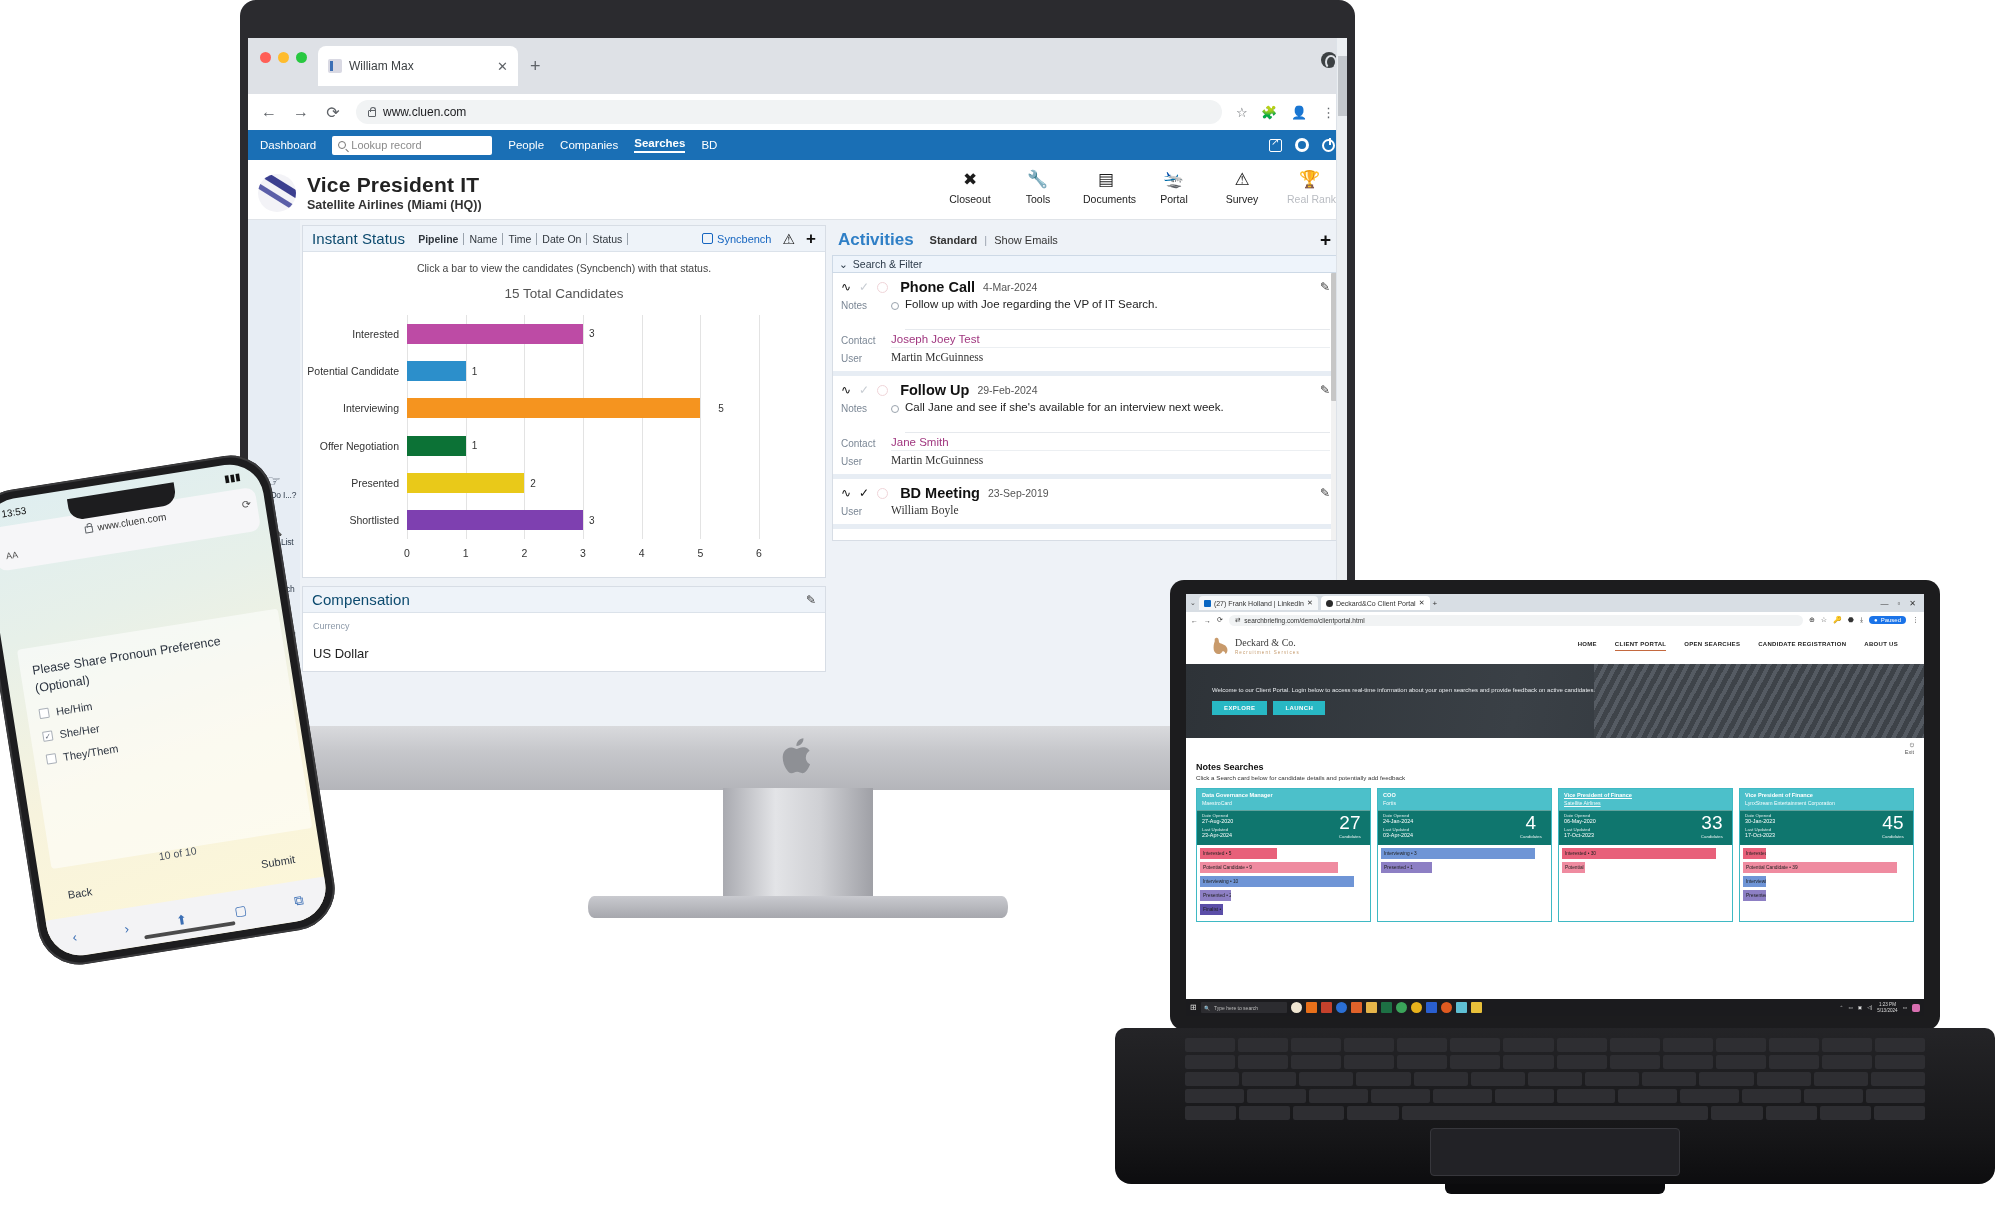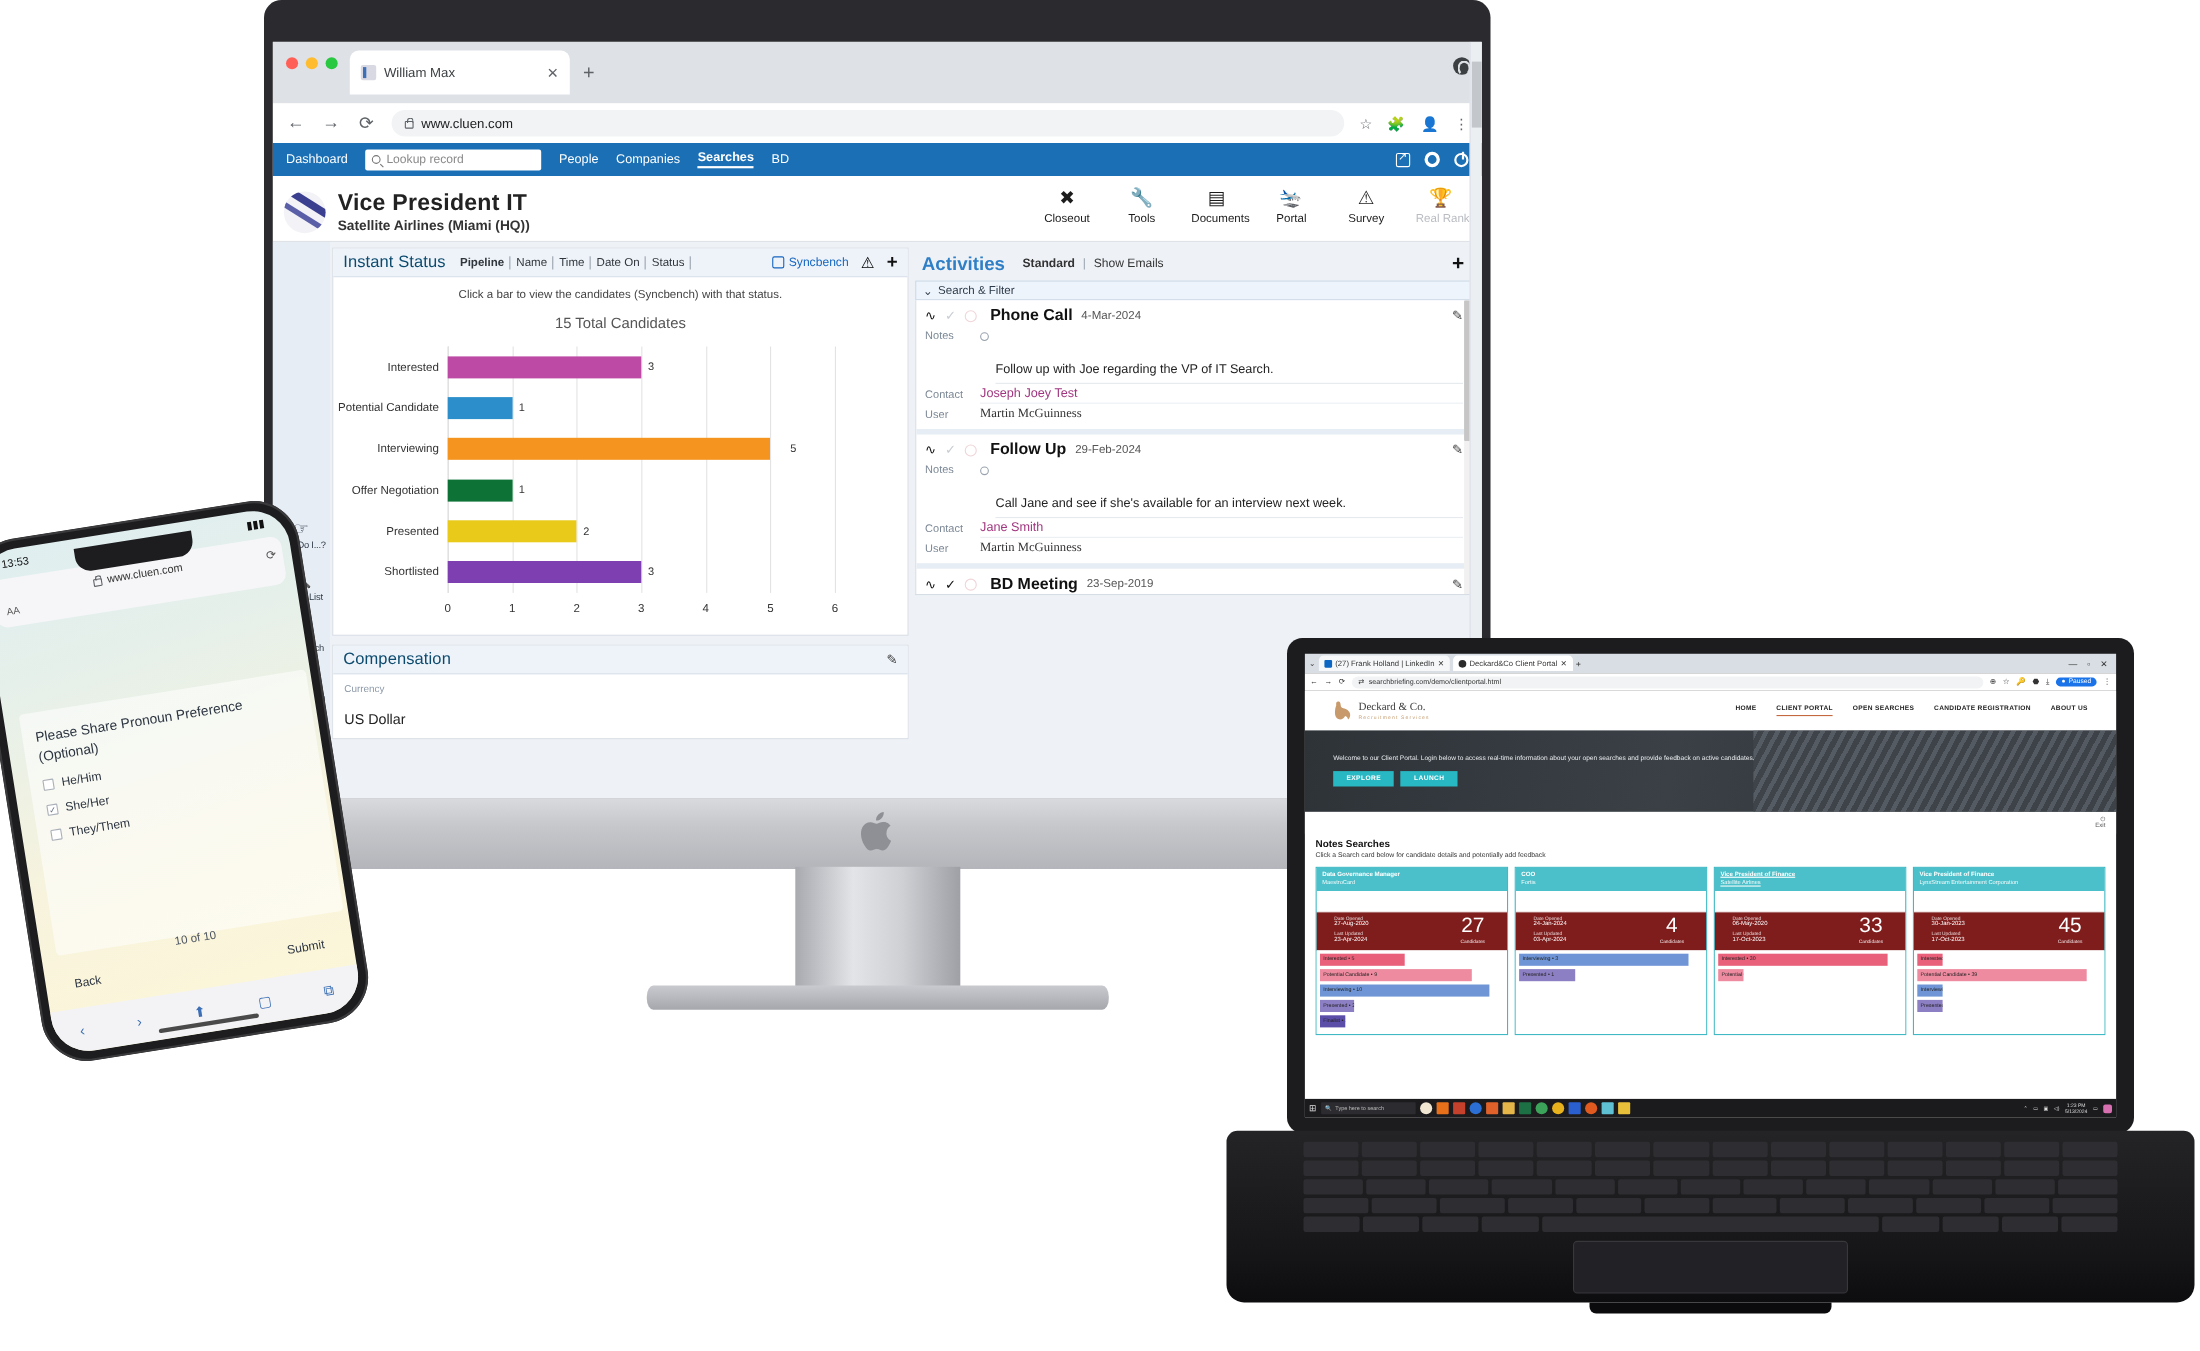--- a/index.html
+++ b/index.html
@@ -135,21 +135,21 @@
   .ic-pulse{font-size:12px;color:#111;}
   .ic-check{font-size:12px;color:#c8cdd3;}
   .ic-check.on{color:#111;}
   .ic-circle{width:11px;height:11px;border:1.4px solid #f0d5d9;border-radius:50%;}
   .ac-name{font-size:14.5px;font-weight:700;color:#111;margin-left:4px;}
   .ac-date{font-size:10.5px;color:#555;}
   .ac-edit{margin-left:auto;font-size:12px;color:#333;}
   .ac-row{display:flex; gap:6px; align-items:flex-start; margin-top:3px;}
   .ac-lbl{font-size:10px;color:#7b8795;width:44px;flex:none;padding-top:2px;}
   .ac-magsm{width:8px;height:8px;border:1.2px solid #9aa3ad;border-radius:50%;flex:none;margin-top:4px;}
-  .ac-note{font-size:11.5px;color:#222;border-bottom:1px solid #e6e9ed;flex:1;padding-bottom:6px;margin-top:32px;}
+  .ac-note{font-size:11.5px;color:#222;border-bottom:1px solid #e6e9ed;flex:1;padding-bottom:19px;}
   .ac-link{font-size:11.5px;color:#a0367f;border-bottom:1px solid #eceff2;flex:1;padding-bottom:2px;}
   .ac-user{font-size:11.5px;color:#333;flex:1;font-family:Liberation Serif, serif;}
   .scrollbar{position:absolute;right:0;top:0;width:9px;bottom:0;background:#f1f1f1;}
   .scrollthumb{position:absolute;right:0;top:0;width:9px;height:128px;background:#c6c6c6;border-radius:1px;}
   .scroll-out{position:absolute;right:-1px;top:0;width:12px;bottom:0;background:#eceff2;border-left:1px solid #dde2e8;}
   .scroll-out-thumb{position:absolute;left:1px;top:18px;width:10px;height:60px;background:#c3c7cc;}
 
   
   #phone{position:absolute;left:5px;top:470px;width:300px;height:480px;transform:rotate(-9deg);}
   .ph-body{position:absolute;inset:0;background:#1d1d1f;border-radius:42px;box-shadow:0 0 0 2px #3a3a3c inset;}
@@ -224,21 +224,21 @@
       justify-content:center;padding-right:10px;font-size:5.5px;color:#555;}
   .as-wrap{padding:4px 10px 0 10px;}
   .as-title{font-size:9px;font-weight:bold;color:#111;}
   .as-sub{font-size:6.2px;color:#333;margin-top:2px;}
   .cards{display:flex;gap:6px;margin-top:7px;}
   .card{flex:1;border:1px solid #3fb9c4;background:#fff;}
   .card-h{background:#4cc0ca;color:#fff;padding:3px 5px;}
   .card-role{font-size:5.6px;font-weight:bold;line-height:1.35;}
   .card-co{font-size:5.2px;opacity:.95;line-height:1.35;}
   .card-role.u,.card-co.u{text-decoration:underline;}
-  .card-m{background:#7f1d1d;color:#fff;display:flex;padding:2px 16px 4px;border-top:1px solid #ffffff55;margin-top:19px;}
+  .card-m{background:#0f766e;color:#fff;display:flex;padding:2px 5px 4px;border-top:1px solid #ffffff55;}
   .cm-l{flex:1;}
   .cm-lbl{font-size:4.4px;opacity:.85;}
   .cm-val{font-size:5.4px;margin-bottom:3px;}
   .cm-r{text-align:center;padding-right:4px;}
   .cm-num{font-size:19px;line-height:1;font-weight:300;}
   .cm-cap{font-size:4.4px;opacity:.9;margin-top:2px;}
   .card-b{padding:3px 3px 3px 3px;background:#fff;position:relative;height:76px;}
   .cbar{height:11px;display:flex;align-items:center;padding-left:3px;font-size:4.8px;color:#222;
       margin-bottom:3px;white-space:nowrap;overflow:hidden;}
   .taskbar{position:absolute;left:0;right:0;bottom:0;height:17px;background:#1b1b1e;display:flex;

